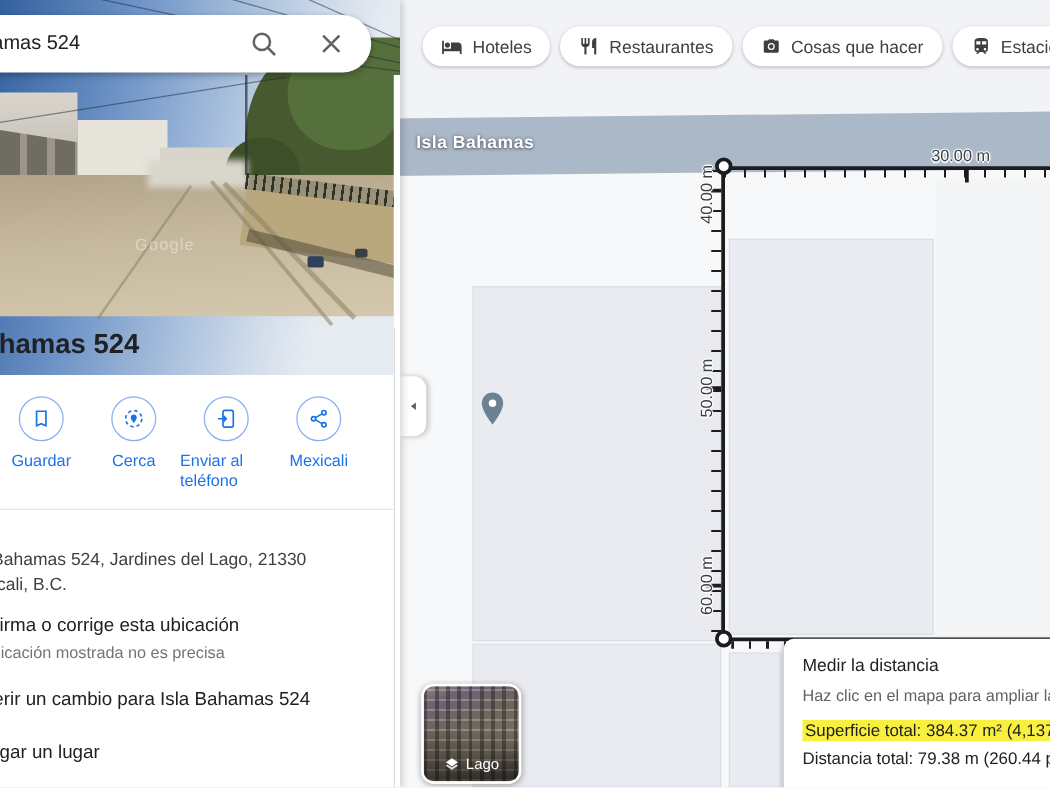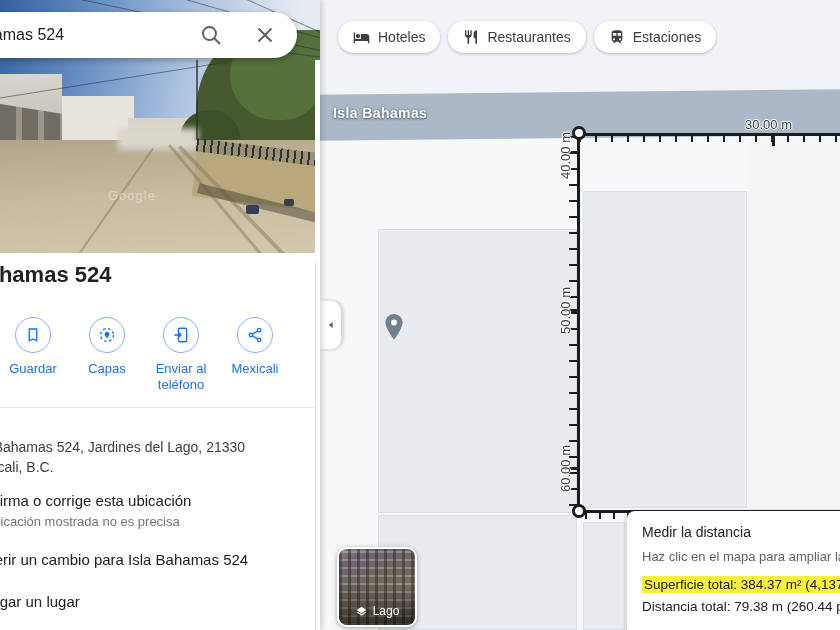--- a/index.html
+++ b/index.html
@@ -75,21 +75,21 @@
   .mpanel-title { font-size:14px; color:#202124; margin-bottom:9px; white-space:nowrap; }
   .mpanel-sub   { font-size:13px; color:#5f6368; margin-bottom:13px; white-space:nowrap; }
   .mpanel-area  { font-size:13.5px; color:#202124; margin-bottom:7px; white-space:nowrap; }
   .mpanel-area mark { background:#f8ef3e; color:#202124; padding:1px 2px; }
   .mpanel-dist  { font-size:13.5px; color:#202124; white-space:nowrap; }
 
   
   .sidebar { left:-96px; top:0; width:416px; height:630px; background:#fff;
              box-shadow:2px 0 6px rgba(0,0,0,.18); overflow:hidden; z-index:10; }
   .sb { position:absolute; }
-  .photo { left:96px; top:0; width:320px; height:253px; overflow:hidden; cursor:pointer;
+  .photo { left:96px; top:0; width:320px; height:300px; overflow:hidden; cursor:pointer;
            background:linear-gradient(103deg,#33619f 0%,#6c92c6 28%,#a9c0dd 52%,#cfdbea 68%,#e6ebf2 80%); }
   .pv { position:absolute; }
   .pv-bldL1 { left:0; top:74px; width:62px; height:102px; background:linear-gradient(#d9d5cd,#b4aea3); }
   .pv-bldL2 { left:0; top:104px; width:104px; height:72px;
               background:repeating-linear-gradient(90deg,#6f6c64 0 16px,#9b958a 16px 22px);
               transform:skewY(9deg); transform-origin:left top; }
   .pv-bldL3 { left:62px; top:96px; width:72px; height:58px; background:#e7e4dc; }
   .pv-bldM  { left:128px; top:118px; width:78px; height:32px; background:#d8d4ca; }
   .pv-bldR  { left:208px; top:95px; width:75px; height:45px; background:#efece4; }
   .pv-trees { left:196px; top:38px; width:124px; height:132px; background:#46592f;
@@ -117,21 +117,21 @@
   .w4 { left:-10px; top:80px;  width:240px; transform:rotate(-9deg); }
   .w5 { left:120px; top:-4px;  width:240px; transform:rotate(24deg); }
   .pv-pole { left:196px; top:60px; width:2px; height:80px; background:#2b2f36; opacity:.7; }
   .pv-wm { left:108px; top:188px; color:#fff; opacity:.4; font-size:13px; letter-spacing:1px; }
 
   .place-title { left:24px; top:262px; font-size:22px; color:#202124; white-space:nowrap; }
   .actions { left:92px; top:317px; display:flex; }
   .action-btn { width:74px; display:flex; flex-direction:column; align-items:center; cursor:pointer; }
   .action-circle { width:36px; height:36px; border-radius:50%; border:1.5px solid #86aef5;
                    display:flex; align-items:center; justify-content:center; background:#fff; }
-  .action-label { margin-top:8px; font-size:13px; line-height:16px; color:#1a73e8; text-align:center; }
+  .action-label { margin-top:8px; font-size:13px; line-height:16px; color:#1a73e8; text-align:left; }
   .divider { left:0; top:407px; width:416px; height:1px; background:#e6e8eb; }
   .addr { left:64px; top:437px; font-size:14px; line-height:20px; color:#3c4043; white-space:nowrap; cursor:pointer; }
   .confirm { left:64px; top:492px; font-size:15px; color:#202124; white-space:nowrap; cursor:pointer; }
   .confirm-sub { left:64px; top:514px; font-size:13px; color:#70757a; white-space:nowrap; }
   .suggest { left:64px; top:551px; font-size:15px; color:#202124; white-space:nowrap; cursor:pointer; }
   .addplace { left:64px; top:593px; font-size:15px; color:#202124; white-space:nowrap; cursor:pointer; }
 
   .scroll-strip { left:315px; top:60px; width:5px; height:570px; background:#fff; z-index:20; }
   .scroll-line  { left:315px; top:262px; width:1px; height:368px; background:#dcdee1; z-index:21; }
 
@@ -188,20 +188,28 @@
       <svg width="17" height="17" viewBox="0 0 24 24" fill="#3c4043">
         <path d="M7 13c1.66 0 3-1.34 3-3S8.66 7 7 7s-3 1.34-3 3 1.34 3 3 3zm12-6h-8v7H3V5H1v15h2v-3h18v3h2v-9c0-2.21-1.79-4-4-4z"></path>
       </svg>
       <span>Hoteles</span>
     </div>
     <div class="chip">
       <svg width="16" height="16" viewBox="0 0 24 24" fill="#3c4043">
         <path d="M11 9H9V2H7v7H5V2H3v7c0 2.12 1.66 3.84 3.75 3.97V22h2.5v-9.03C11.34 12.84 13 11.12 13 9V2h-2v7zm5-3v8h2.5v8H21V2c-2.76 0-5 2.24-5 4z"></path>
       </svg>
       <span>Restaurantes</span>
+    </div>
+    <div class="chip">
+      <svg width="16" height="16" viewBox="0 0 24 24">
+        <path d="M9.4 3.5L8 5.2H4.8C3.8 5.2 3 6 3 7v11c0 1 .8 1.8 1.8 1.8h14.4c1 0 1.8-.8 1.8-1.8V7c0-1-.8-1.8-1.8-1.8H16L14.6 3.5H9.4z" fill="#3c4043"></path>
+        <circle cx="12" cy="12.3" r="4.2" fill="#fff"></circle>
+        <circle cx="12" cy="12.3" r="2.7" fill="#3c4043"></circle>
+      </svg>
+      <span>Cosas que hacer</span>
     </div>
     <div class="chip">
       <svg width="16" height="16" viewBox="0 0 24 24" fill="#3c4043">
         <path d="M12 2c-4 0-8 .5-8 4v9.5C4 17.43 5.57 19 7.5 19L6 20.5v.5h2.23l2-2H14l2 2H18v-.5L16.5 19c1.93 0 3.5-1.57 3.5-3.5V6c0-3.5-4-4-8-4zM7.5 17c-.83 0-1.5-.67-1.5-1.5S6.67 14 7.5 14s1.5.67 1.5 1.5S8.33 17 7.5 17zm3.5-7H6V6h5v4zm2 0V6h5v4h-5zm3.5 7c-.83 0-1.5-.67-1.5-1.5s.67-1.5 1.5-1.5 1.5.67 1.5 1.5-.67 1.5-1.5 1.5z"></path>
       </svg>
       <span>Estaciones</span>
     </div>
   </div>
 
   <div class="abs collapse-tab">
@@ -270,21 +278,21 @@
         </div>
         <div class="action-label">Guardar</div>
       </div>
       <div class="action-btn">
         <div class="action-circle">
           <svg width="18" height="18" viewBox="0 0 24 24">
             <circle cx="12" cy="12" r="8.6" fill="none" stroke="#1a73e8" stroke-width="1.8" stroke-dasharray="3.6 3.2"></circle>
             <path d="M12 7.5c-1.8 0-3.2 1.4-3.2 3.2 0 2.2 3.2 5.8 3.2 5.8s3.2-3.6 3.2-5.8c0-1.8-1.4-3.2-3.2-3.2z" fill="#1a73e8"></path>
           </svg>
         </div>
-        <div class="action-label">Capas</div>
+        <div class="action-label">Cerca</div>
       </div>
       <div class="action-btn">
         <div class="action-circle">
           <svg width="18" height="18" viewBox="0 0 24 24" fill="none" stroke="#1a73e8" stroke-width="1.8">
             <rect x="8.5" y="3" width="11" height="18" rx="2"></rect>
             <path d="M3 12h8.5M9 9l3 3-3 3"></path>
           </svg>
         </div>
         <div class="action-label">Enviar al teléfono</div>
       </div>

